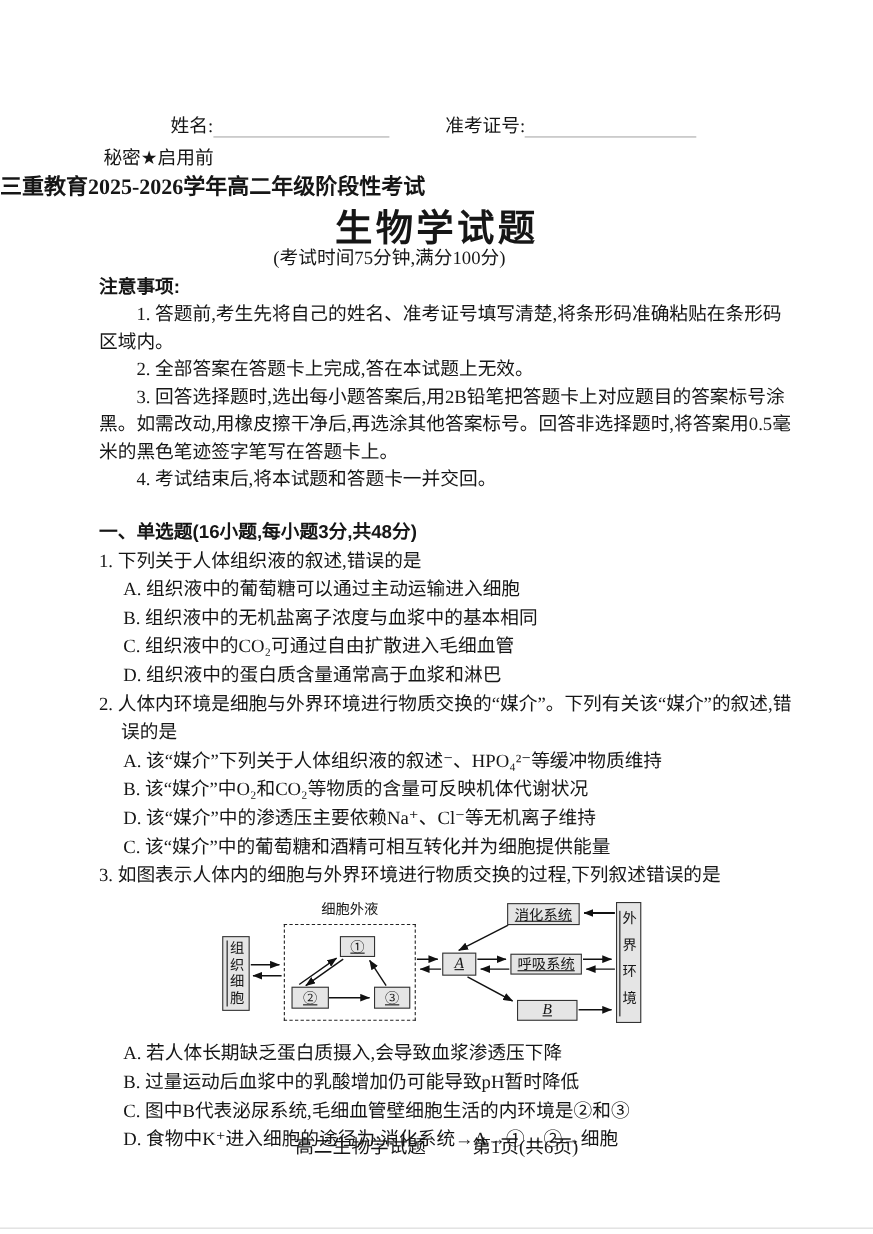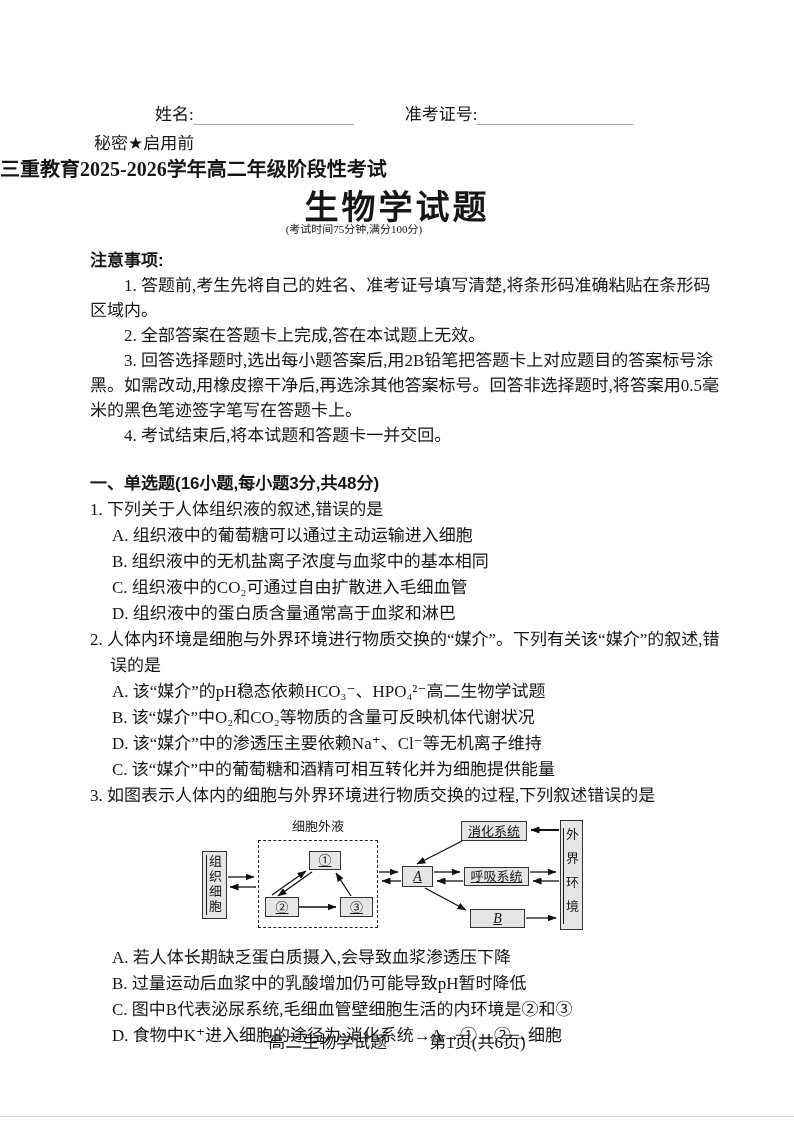--- a/index.html
+++ b/index.html
@@ -11,21 +11,21 @@
   .page{position:relative;width:794px;height:1122px;background:#fff;overflow:hidden;}
 
   
   .name-row{position:absolute;top:100px;left:155px;font-size:17px;white-space:nowrap;}
   .fill-line{display:inline-block;width:160px;height:16px;border-bottom:1.5px solid #a9a9a9;vertical-align:bottom;}
   .fill-line.second{width:156px;}
   .gap{display:inline-block;width:51px;}
   .secrecy{position:absolute;top:129px;left:94px;font-size:17px;font-weight:normal;font-family:"Liberation Sans","DejaVu Sans",sans-serif;}
   .session-title{position:absolute;top:153px;left:0;width:794px;text-align:left;font-size:20px;font-weight:bold;}
   .main-title{position:absolute;top:180px;left:0;width:794px;text-align:center;font-size:34px;font-weight:bold;letter-spacing:3px;}
-  .subtitle{position:absolute;top:220px;left:0;width:708px;text-align:center;font-size:11px;}
+  .subtitle{position:absolute;top:220px;left:0;width:708px;text-align:center;font-size:17px;}
 
   
   .content{position:absolute;top:248px;left:90px;width:636px;font-size:17px;}
   .notes-heading{font-weight:bold;line-height:25px;font-family:"Liberation Sans","DejaVu Sans",sans-serif;}
   .note{margin:0;line-height:25px;text-indent:2em;}
   .section-heading{font-weight:bold;line-height:26px;margin-top:23px;font-family:"Liberation Sans","DejaVu Sans",sans-serif;}
   .q-stem{margin:0;line-height:26px;padding-left:20px;text-indent:-20px;}
   .option{margin:0;line-height:26px;padding-left:22px;}
 
   
@@ -67,21 +67,21 @@
     <div>
       <p class="q-stem">1. 下列关于人体组织液的叙述,错误的是</p>
       <p class="option">A. 组织液中的葡萄糖可以通过主动运输进入细胞</p>
       <p class="option">B. 组织液中的无机盐离子浓度与血浆中的基本相同</p>
       <p class="option">C. 组织液中的CO₂可通过自由扩散进入毛细血管</p>
       <p class="option">D. 组织液中的蛋白质含量通常高于血浆和淋巴</p>
     </div>
 
     <div>
       <p class="q-stem">2. 人体内环境是细胞与外界环境进行物质交换的“媒介”。下列有关该“媒介”的叙述,错误的是</p>
-      <p class="option">A. 该“媒介”的pH稳态依赖HCO₃⁻、HPO₄²⁻高二生物学试题</p>
+      <p class="option">A. 该“媒介”下列关于人体组织液的叙述⁻、HPO₄²⁻等缓冲物质维持</p>
       <p class="option">B. 该“媒介”中O₂和CO₂等物质的含量可反映机体代谢状况</p>
       <p class="option">D. 该“媒介”中的渗透压主要依赖Na⁺、Cl⁻等无机离子维持</p>
       <p class="option">C. 该“媒介”中的葡萄糖和酒精可相互转化并为细胞提供能量</p>
     </div>
 
     <div>
       <p class="q-stem">3. 如图表示人体内的细胞与外界环境进行物质交换的过程,下列叙述错误的是</p>
 
       <div class="diagram">
         <svg width="430" height="122" viewBox="0 0 430 122">

